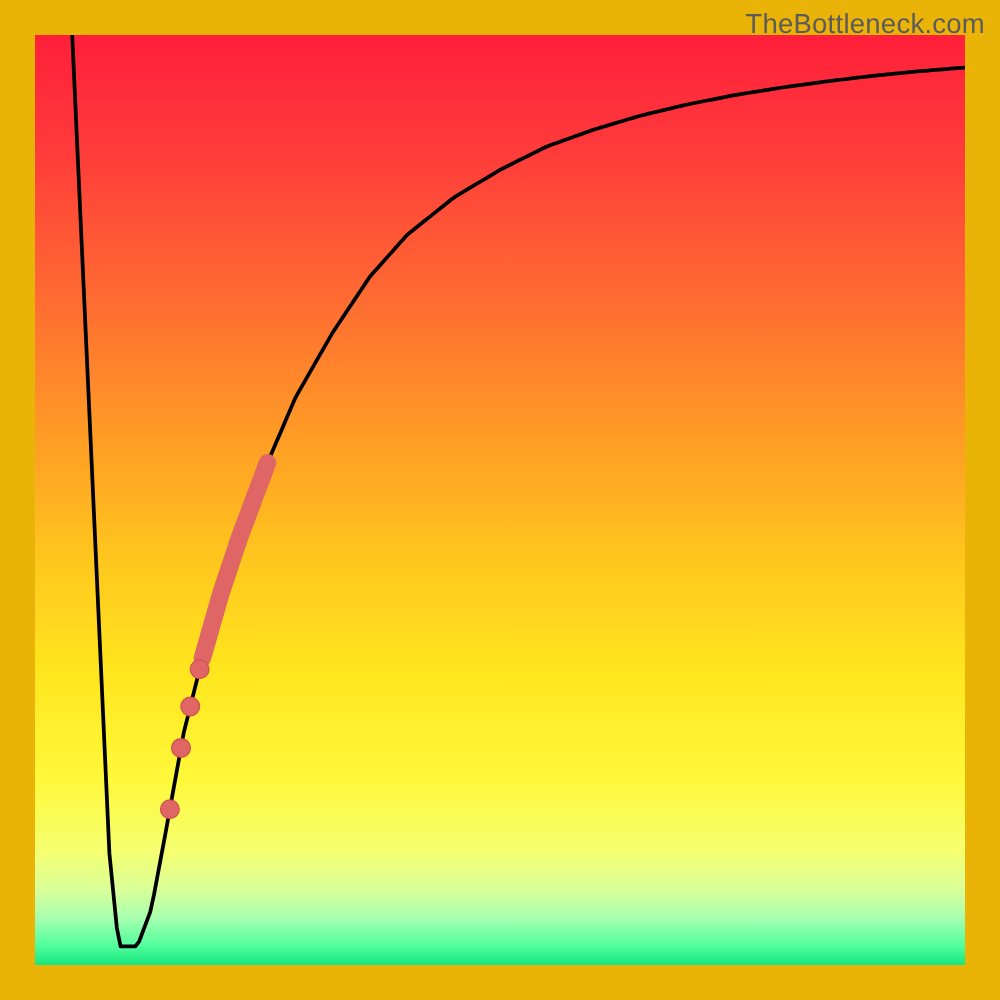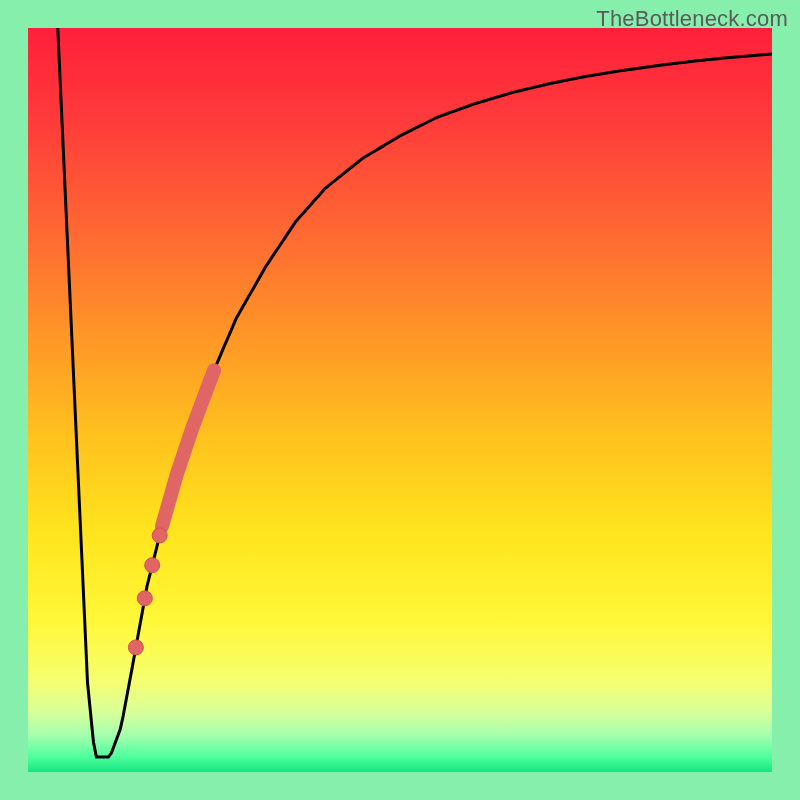--- a/index.html
+++ b/index.html
@@ -8,21 +8,21 @@
     width: 800px;
     height: 800px;
     overflow: hidden;
     background: #000;
     font-family: Arial, Helvetica, sans-serif;
   }
   .frame {
     position: relative;
     width: 800px;
     height: 800px;
-    background: #86efac;
+    background: #eab308;
   }
   .plot {
     position: absolute;
     left: 28px;
     top: 28px;
     width: 744px;
     height: 744px;
     overflow: hidden;
   }
   .grad {

